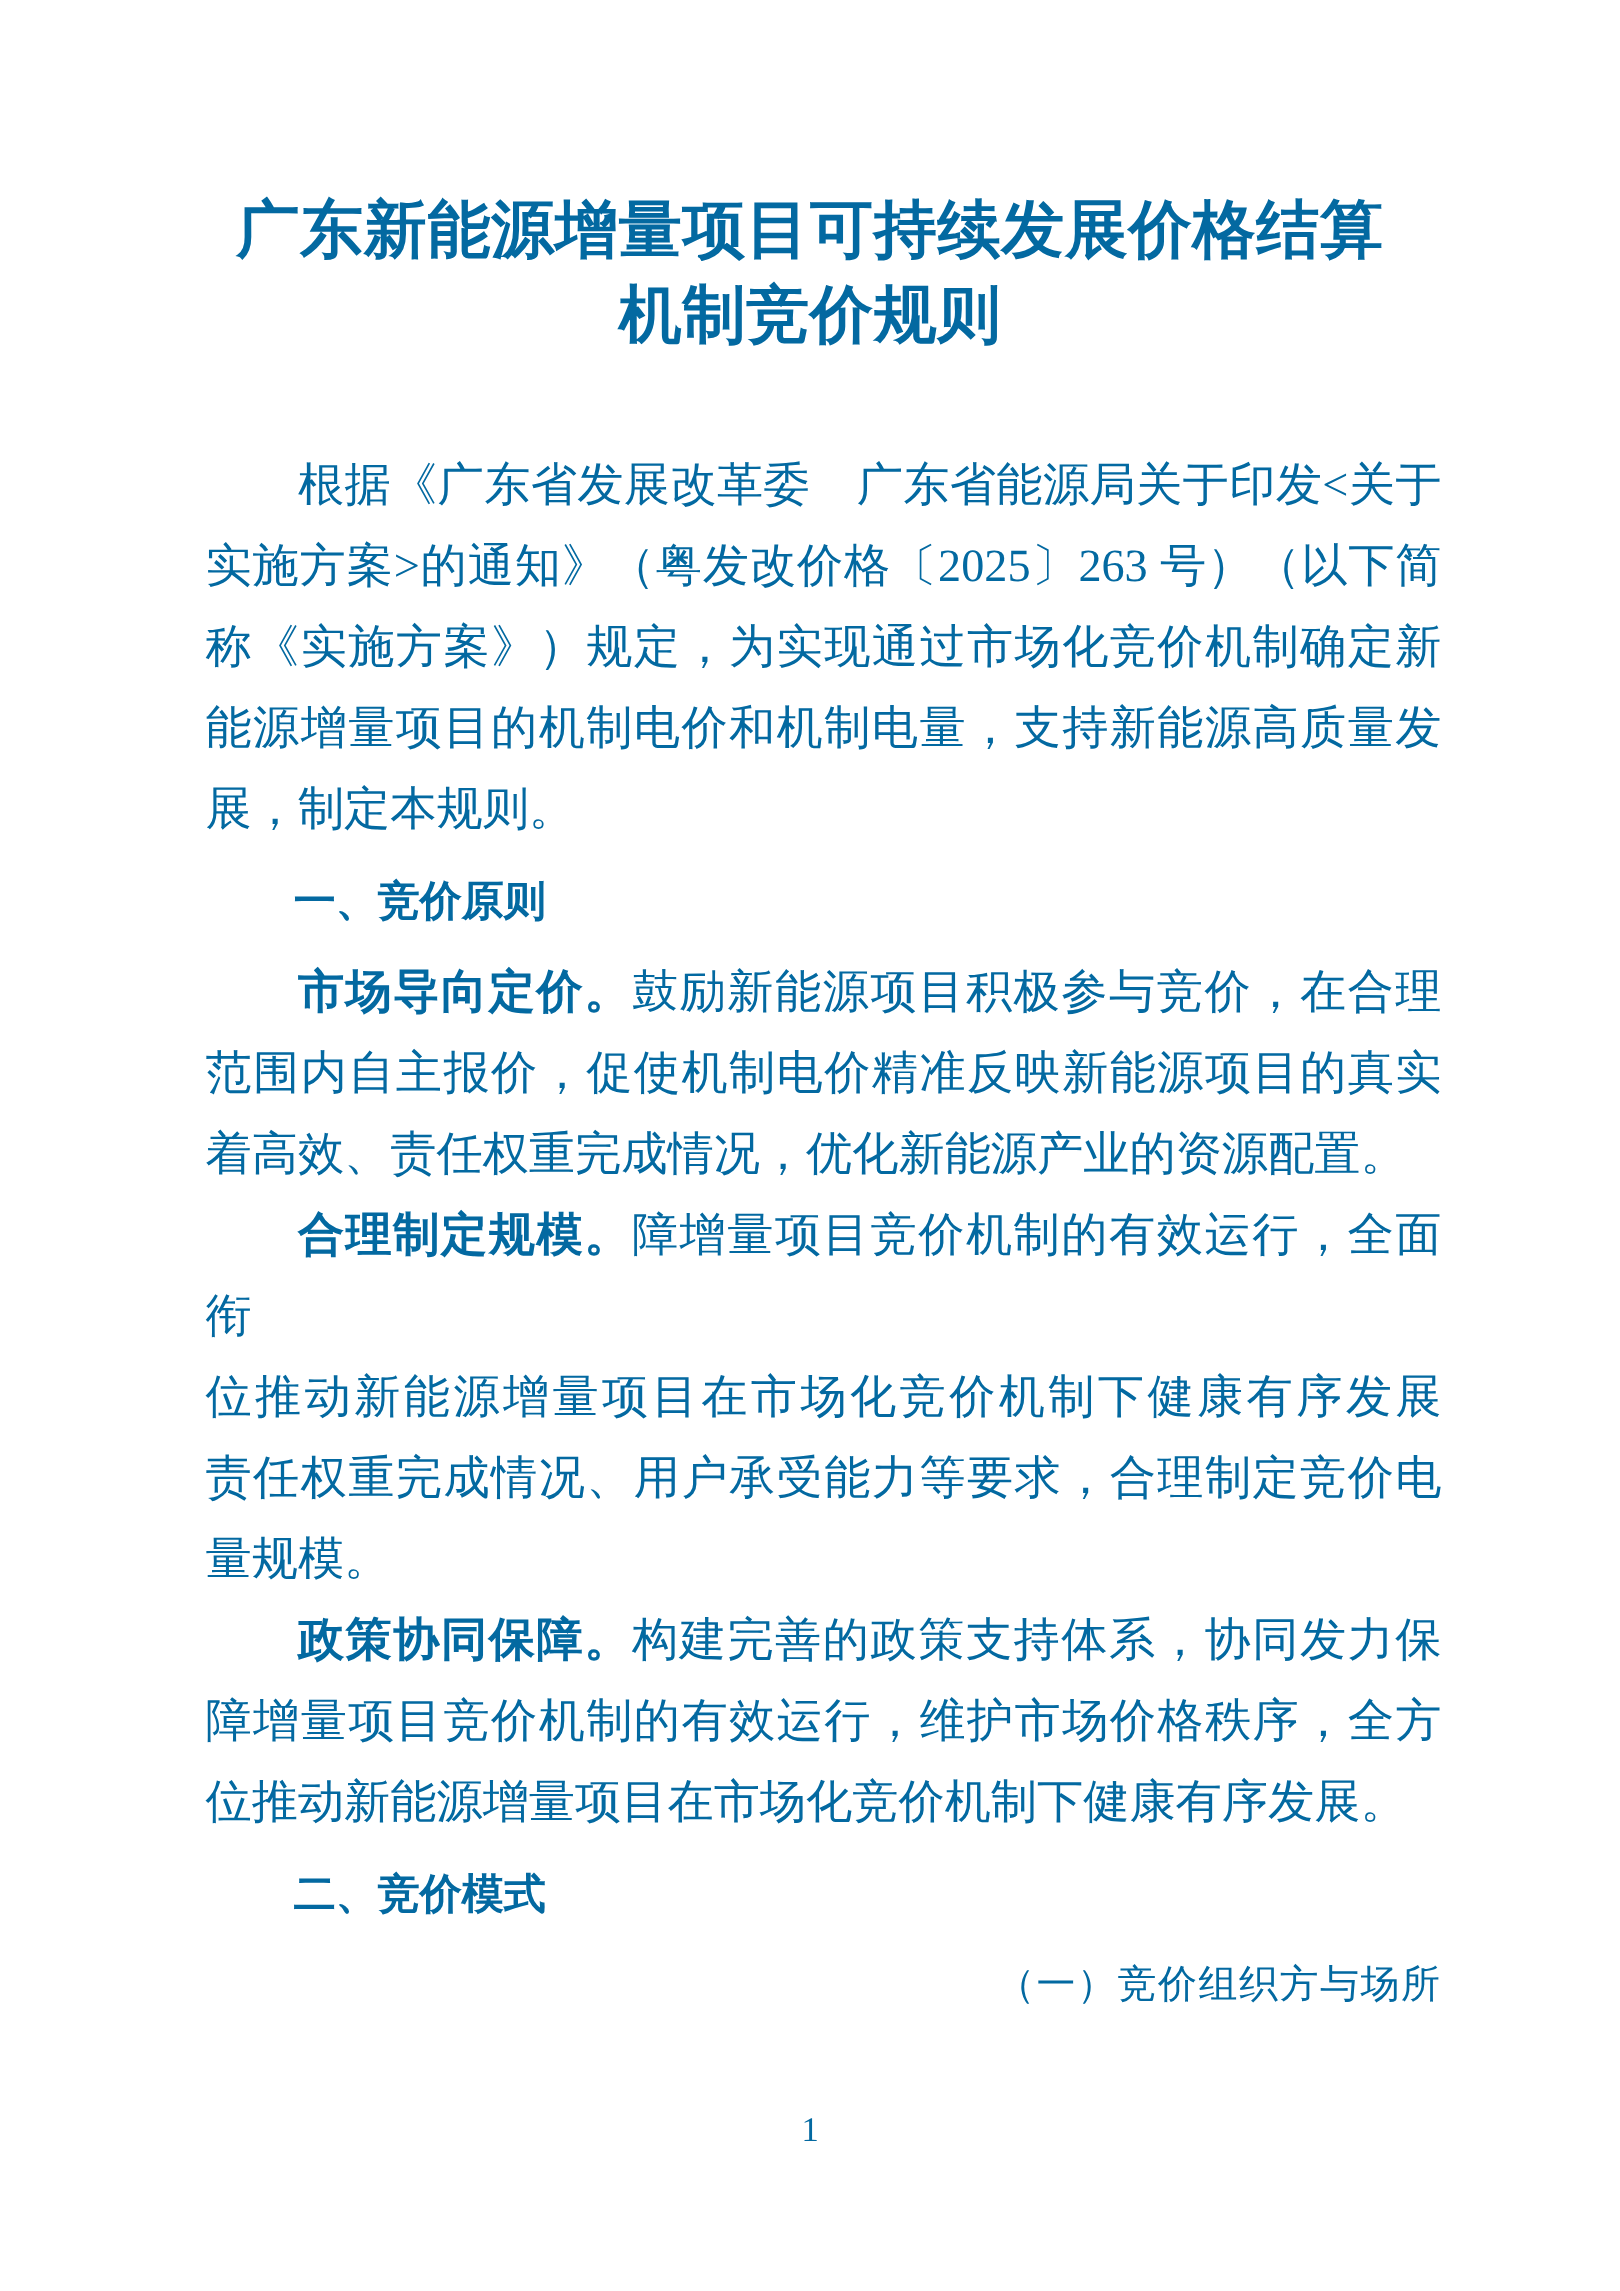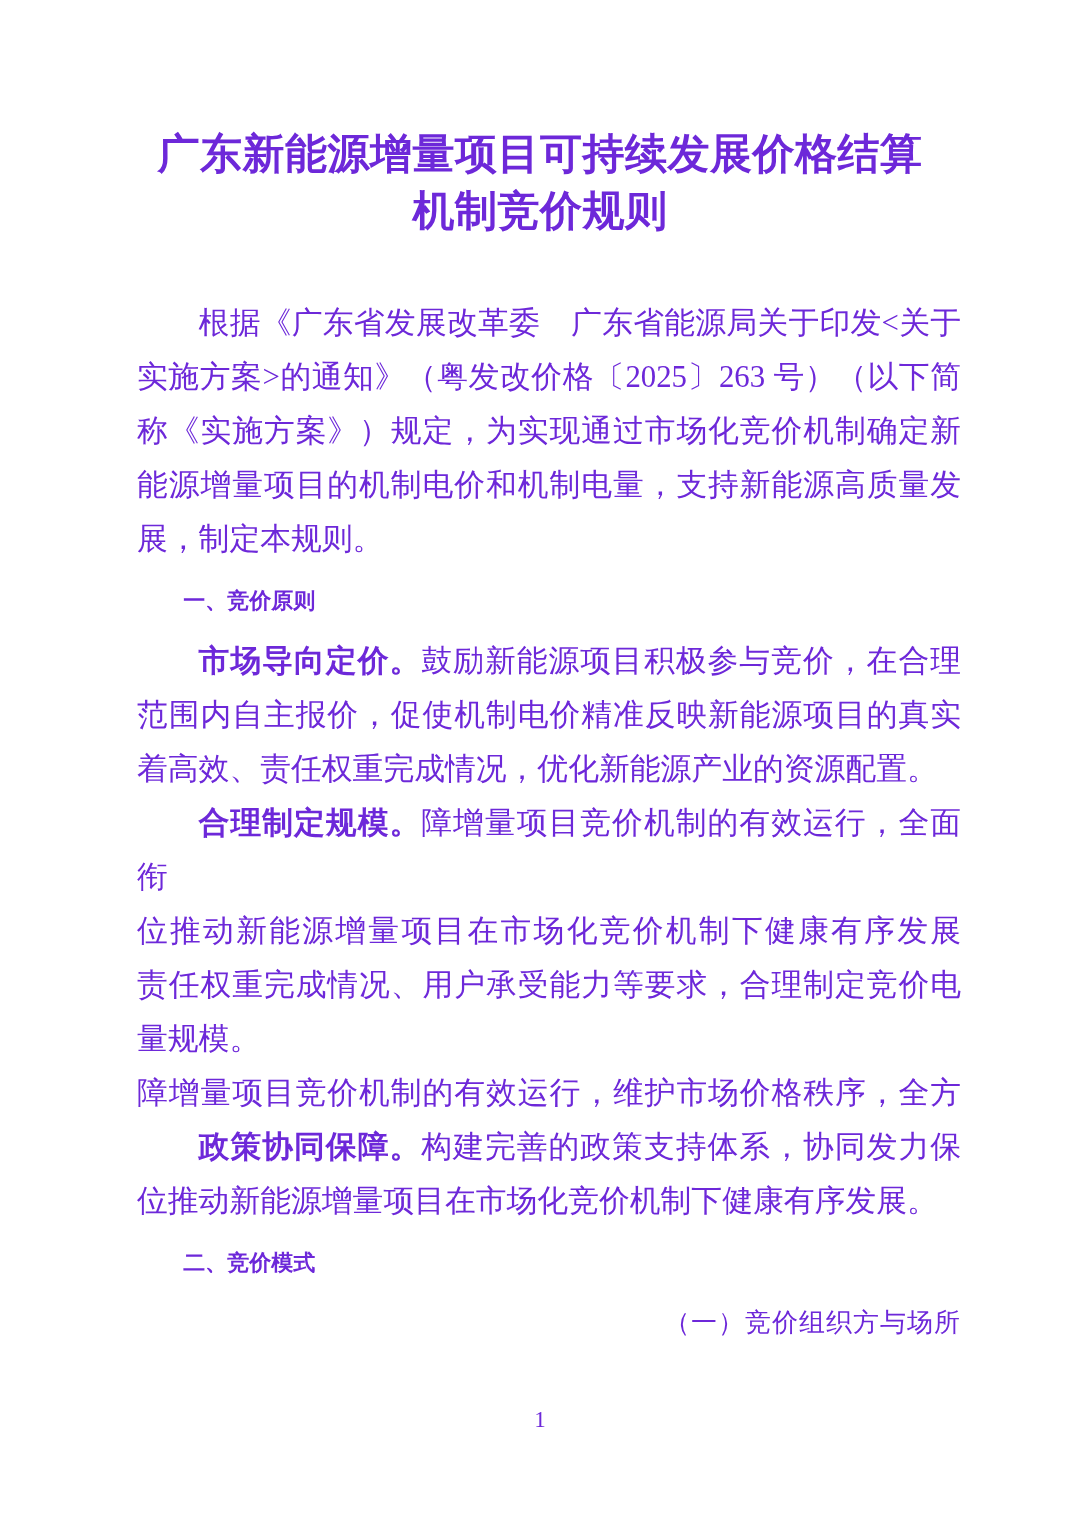--- a/index.html
+++ b/index.html
@@ -5,21 +5,21 @@
   html, body {
     margin: 0;
     padding: 0;
     background: #ffffff;
   }
   .page {
     position: relative;
     width: 1080px;
     height: 1527px;
     background: #ffffff;
-    color: #6d28d9;
+    color: #0369a1;
     font-family: "Liberation Serif", "DejaVu Serif", serif;
     overflow: hidden;
   }
   .title {
     margin: 0;
     padding: 126px 0 0 0;
     text-align: center;
     font-size: 42px;
     line-height: 57px;
     font-weight: bold;
@@ -40,21 +40,21 @@
     text-align: justify;
     text-align-last: justify;
   }
   .indent { text-indent: 2em; }
   .lead {
     font-weight: bold;
   }
   .heading {
     font-family: "Liberation Sans", "DejaVu Sans", sans-serif;
     font-weight: bold;
-    font-size: 22px;
+    font-size: 28px;
     line-height: 54px;
     text-indent: 2.1em;
     margin: 8px 0 6px 0;
   }
   .subheading {
     font-size: 26px;
     line-height: 54px;
     text-indent: 2em;
     letter-spacing: 1px;
     text-align: right;
@@ -98,22 +98,22 @@
     </div>
 
     <div class="para">
       <div class="line just indent"><span class="lead">合理制定规模。</span><span>障增量项目竞价机制的有效运行，全面衔</span></div>
       <div class="line just">位推动新能源增量项目在市场化竞价机制下健康有序发展</div>
       <div class="line just">责任权重完成情况、用户承受能力等要求，合理制定竞价电</div>
       <div class="line">量规模。</div>
     </div>
 
     <div class="para">
+      <div class="line just indent"><span class="lead">政策协同保障。</span><span>构建完善的政策支持体系，协同发力保</span></div>
       <div class="line just">障增量项目竞价机制的有效运行，维护市场价格秩序，全方</div>
-      <div class="line just indent"><span class="lead">政策协同保障。</span><span>构建完善的政策支持体系，协同发力保</span></div>
       <div class="line">位推动新能源增量项目在市场化竞价机制下健康有序发展。</div>
     </div>
 
     <div class="heading">二、竞价模式</div>
 
     <div class="subheading">（一）竞价组织方与场所</div>
 
   </div>
 
   <div class="footer">

